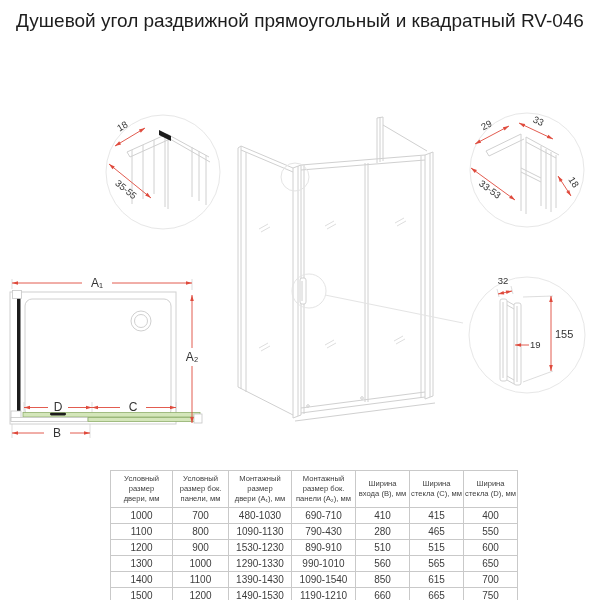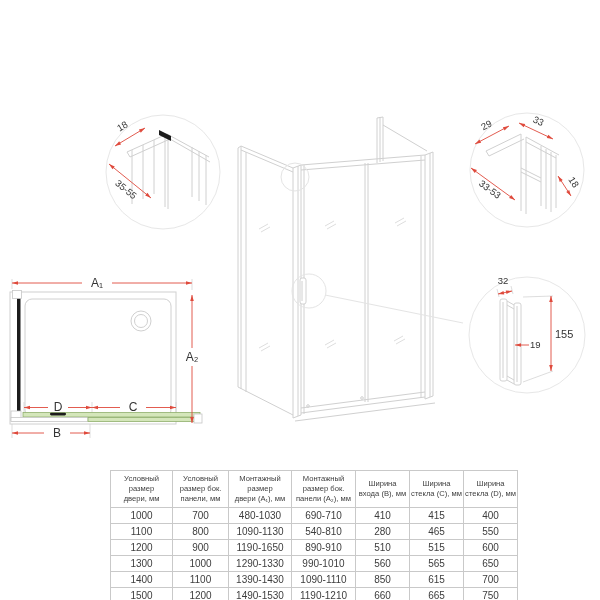--- a/index.html
+++ b/index.html
@@ -36,20 +36,21 @@
   .spec-table col:nth-child(3){width:63px;} .spec-table col:nth-child(4){width:64px;}
   .spec-table col:nth-child(5){width:54px;} .spec-table col:nth-child(6){width:54px;}
   .spec-table col:nth-child(7){width:54px;}
 </style>
 </head>
 <body>
 
 <div id="canvas">
 
   <div class="title">
+    <div>Душевой угол раздвижной прямоугольный и квадратный RV-046</div>
   </div>
 
   <svg class="abs" style="left:205px;top:115px;" width="260" height="340" viewBox="0 0 260 340">
     <g class="sketch">
       <path d="M33,33 L33,272 M36,31 L36,274 M33,33 L36,31"></path>
       <path d="M36,31 L88,53 M36,35 L88,57"></path>
       <path d="M33,272 L88,300"></path>
       <path d="M41,37 L41,277"></path>
     </g>
     <g class="sketch">
@@ -267,48 +268,48 @@
           <td>480-1030</td>
           <td>690-710</td>
           <td>410</td>
           <td>415</td>
           <td>400</td>
         </tr>
         <tr>
           <td>1100</td>
           <td>800</td>
           <td>1090-1130</td>
-          <td>540-810</td>
+          <td>790-430</td>
           <td>280</td>
           <td>465</td>
           <td>550</td>
         </tr>
         <tr>
           <td>1200</td>
           <td>900</td>
-          <td>1190-1650</td>
+          <td>1530-1230</td>
           <td>890-910</td>
           <td>510</td>
           <td>515</td>
           <td>600</td>
         </tr>
         <tr>
           <td>1300</td>
           <td>1000</td>
           <td>1290-1330</td>
           <td>990-1010</td>
           <td>560</td>
           <td>565</td>
           <td>650</td>
         </tr>
         <tr>
           <td>1400</td>
           <td>1100</td>
           <td>1390-1430</td>
-          <td>1090-1110</td>
+          <td>1090-1540</td>
           <td>850</td>
           <td>615</td>
           <td>700</td>
         </tr>
         <tr>
           <td>1500</td>
           <td>1200</td>
           <td>1490-1530</td>
           <td>1190-1210</td>
           <td>660</td>

